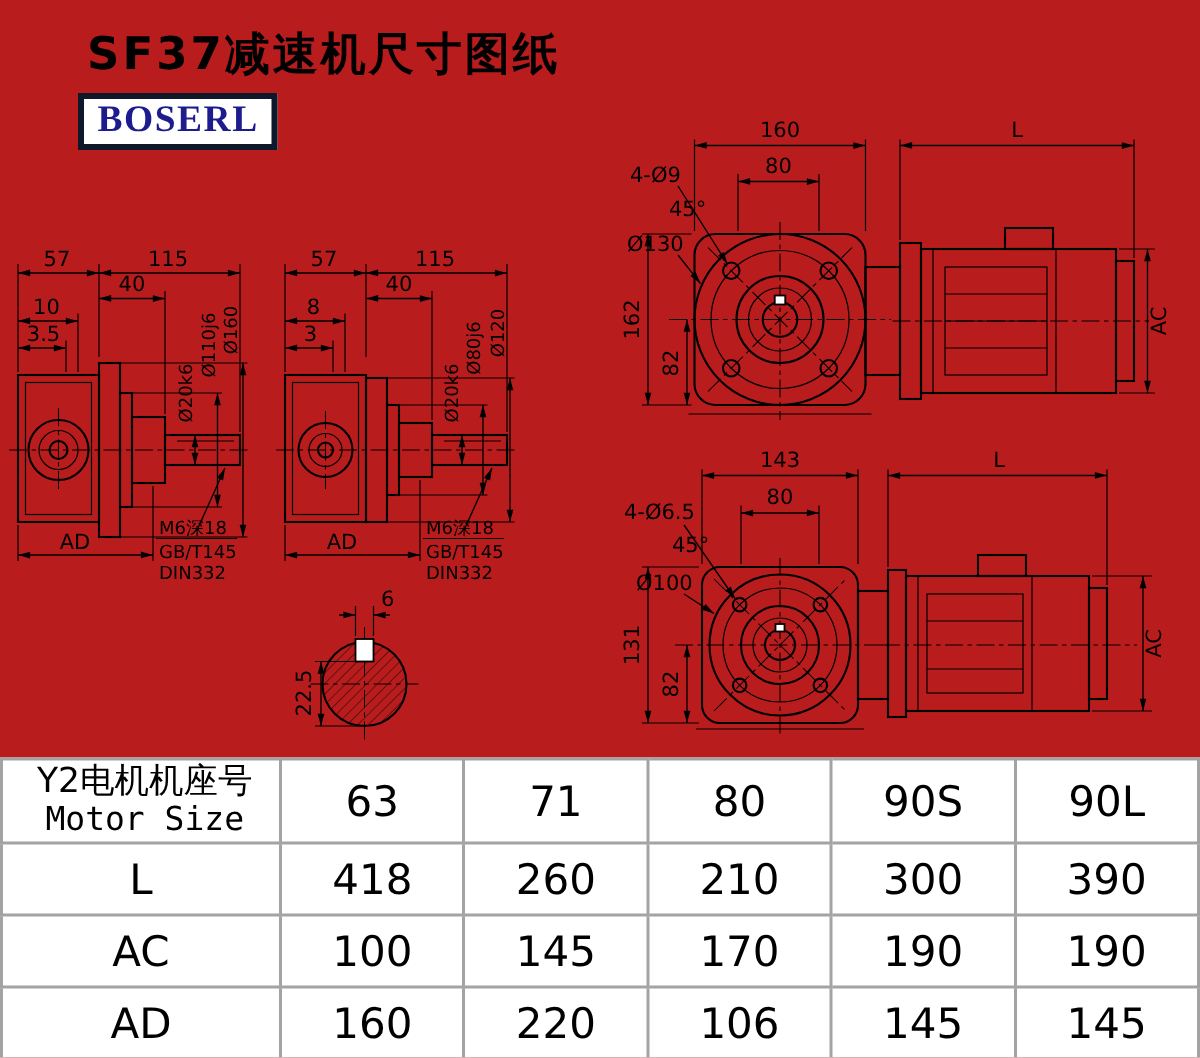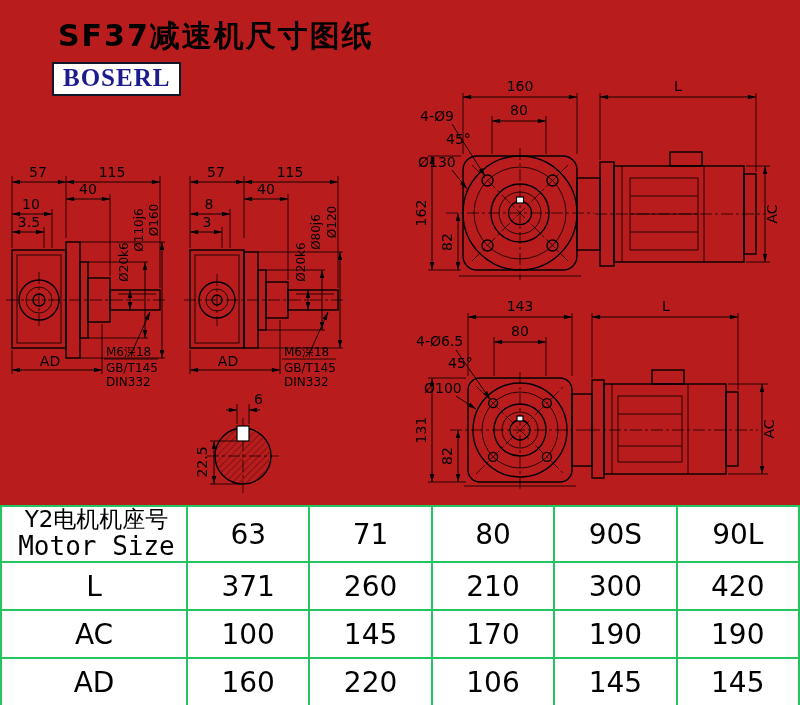--- a/index.html
+++ b/index.html
@@ -1,41 +1,41 @@
 <!DOCTYPE html>
 <html><head>
 <meta charset="utf-8">
 <style>
   * { margin:0; padding:0; box-sizing:border-box; }
   html,body { width:800px; height:705px; background:#fff; }
   body { font-family:"DejaVu Sans","Liberation Sans",sans-serif; color:#000; }
   .page { position:relative; width:800px; height:705px; background:#b91c1c; overflow:hidden; }
 
   .title { position:absolute; left:58px; top:16px; font-size:30px; font-weight:bold; letter-spacing:2px; }
-  .logo  { position:absolute; left:52px; top:62px; border:2px solid #0f172a; padding:0 9px 2px 9px; background:#fff; }
+  .logo  { position:absolute; left:52px; top:62px; border:4px solid #0f172a; padding:0 9px 2px 9px; background:#fff; }
   .logo span { font-family:"Liberation Serif","DejaVu Serif",serif; font-size:25px; font-weight:bold; color:#1c1c8f; letter-spacing:1px; }
 
   svg.drawing { position:absolute; left:0; top:0; }
   svg text { font-family:"DejaVu Sans",sans-serif; font-size:14px; fill:#000; }
   text.mid { text-anchor:middle; }
   text.small { font-size:12px; }
   .ln { fill:none; stroke:#000; stroke-width:1.4; }
   .tn { fill:none; stroke:#000; stroke-width:0.8; }
   .cl { fill:none; stroke:#000; stroke-width:0.7; stroke-dasharray:12 3 3 3; }
   .ext { stroke:#000; stroke-width:0.8; }
   .dim { stroke:#000; stroke-width:0.9; marker-start:url(#arr); marker-end:url(#arr); }
   .dline { stroke:#000; stroke-width:0.9; marker-end:url(#arr); }
   .lead { stroke:#000; stroke-width:0.9; fill:none; marker-end:url(#arr); }
   .wh { fill:#fff; stroke:#000; stroke-width:1.2; }
 
   table.dims { position:absolute; left:0; top:505px; width:800px; height:200px; border-collapse:collapse; table-layout:fixed; background:#fff; }
-  table.dims td { border:2px solid #22c55e; text-align:center; vertical-align:middle; font-size:28px; }
+  table.dims td { border:2px solid #a3a3a3; text-align:center; vertical-align:middle; font-size:28px; }
   td.mcell { text-align:left; padding-left:5px; }
   .mcn { font-size:23px; line-height:1.1; }
-  .men { font-family:"DejaVu Sans Mono","Liberation Mono",monospace; font-size:26px; line-height:1.1; }
+  .men { font-family:"DejaVu Sans Mono","Liberation Mono",monospace; font-size:22px; line-height:1.1; }
 </style>
 </head>
 <body>
 
 <div class="page">
 
   <div class="title">SF37减速机尺寸图纸</div>
   <div class="logo">
     <span>BOSERL</span>
   </div>
@@ -380,25 +380,25 @@
         <div class="men">Motor Size</div>
       </td>
       <td>63</td>
       <td>71</td>
       <td>80</td>
       <td>90S</td>
       <td>90L</td>
     </tr>
     <tr style="height:48px">
       <td>L</td>
-      <td>371</td>
+      <td>418</td>
       <td>260</td>
       <td>210</td>
       <td>300</td>
-      <td>420</td>
+      <td>390</td>
     </tr>
     <tr style="height:48px">
       <td>AC</td>
       <td>100</td>
       <td>145</td>
       <td>170</td>
       <td>190</td>
       <td>190</td>
     </tr>
     <tr style="height:48px">

